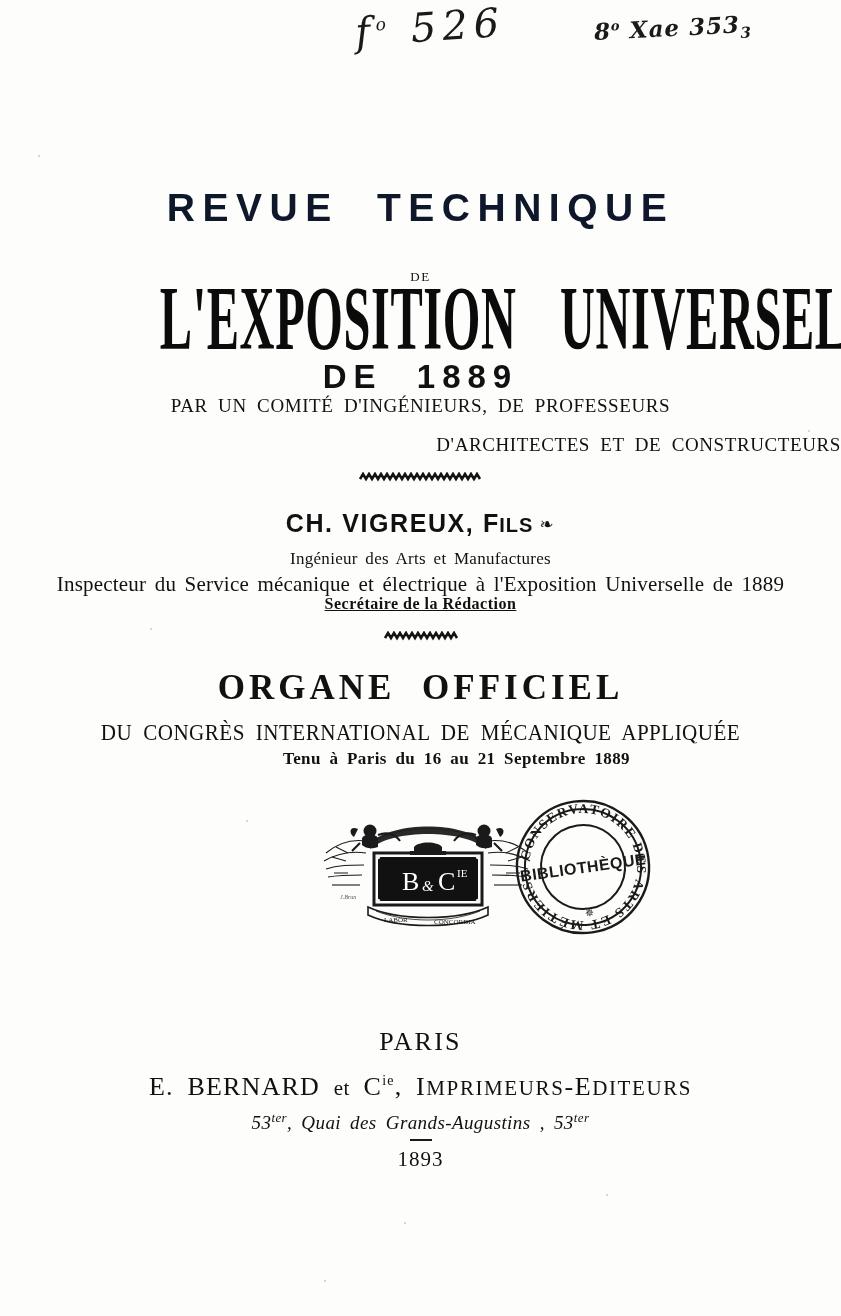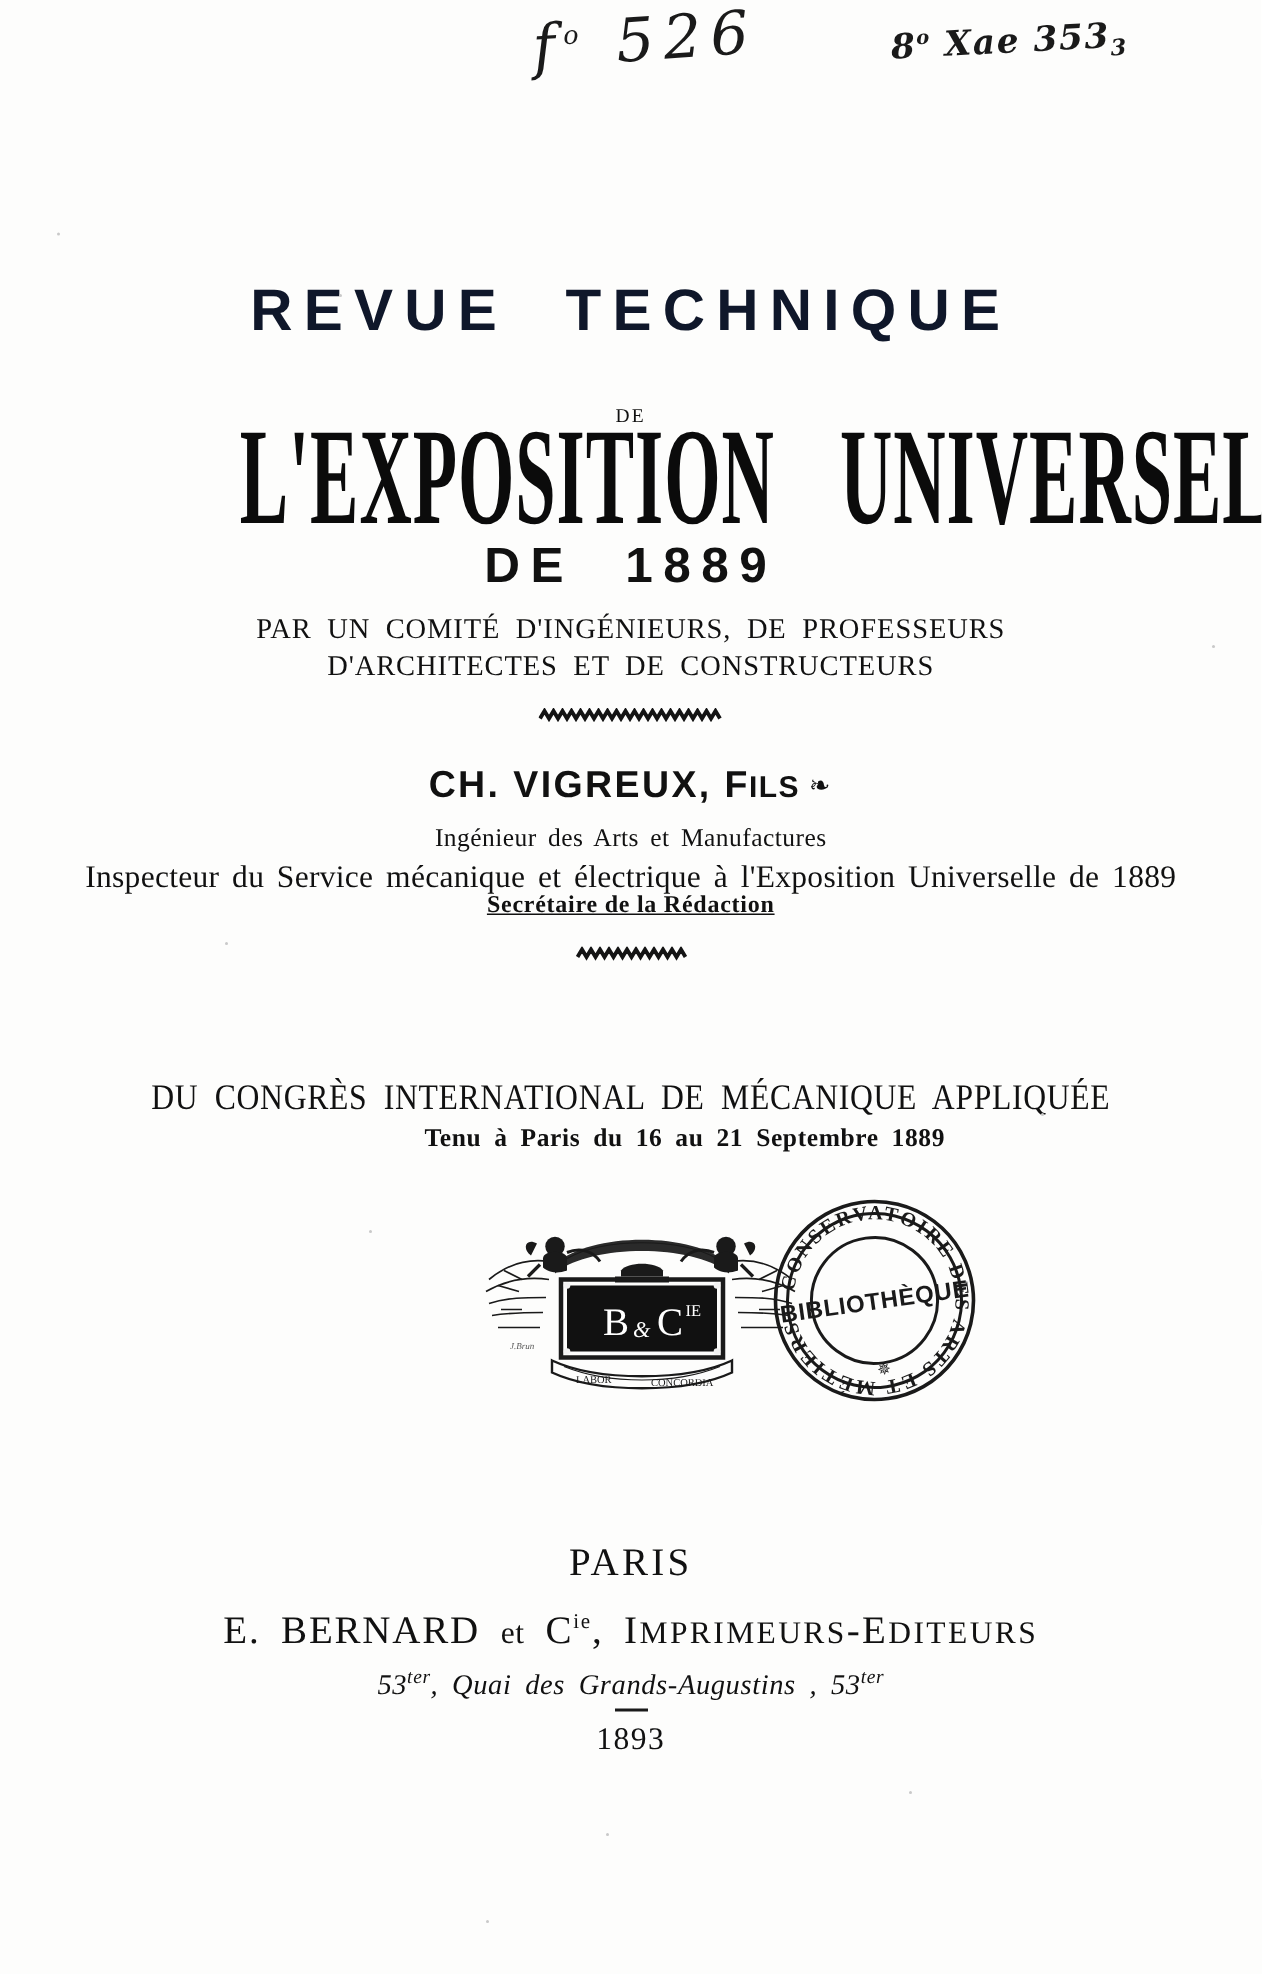--- a/index.html
+++ b/index.html
@@ -104,30 +104,31 @@
     top: 358px;
     font-family: "Liberation Sans", "DejaVu Sans", sans-serif;
     font-size: 33px;
     font-weight: 700;
     letter-spacing: 7px;
     word-spacing: 18px;
   }
 
   
   .t-comite1 {
-    top: 409px;
+    top: 395px;
     font-size: 19px;
     letter-spacing: 0.6px;
     word-spacing: 5px;
   }
   .t-comite2 {
     top: 434px;
     font-size: 19px;
     letter-spacing: 0.6px;
     word-spacing: 5px;
+    text-align: right;
   }
 
   
   .zig {
     position: absolute;
     left: 0;
     width: 841px;
     text-align: center;
     line-height: 0;
   }
@@ -300,20 +301,21 @@
   </div>
   <div class="center t-insp">Inspecteur du Service mécanique et électrique à l'Exposition Universelle de 1889</div>
   <div class="center t-secr">Secrétaire de la Rédaction</div>
 
   <div class="zig" style="top:631px;">
     <svg width="74" height="10" viewBox="0 0 74 10" aria-hidden="true">
       <path d="M1,7 L4,2 L7,7 L10,2 L13,7 L16,2 L19,7 L22,2 L25,7 L28,2 L31,7 L34,2 L37,7 L40,2 L43,7 L46,2 L49,7 L52,2 L55,7 L58,2 L61,7 L64,2 L67,7 L70,2 L73,7" fill="none" stroke="#141414" stroke-width="2.6" stroke-linejoin="miter"></path>
     </svg>
   </div>
 
+  <div class="center t-organe">ORGANE OFFICIEL</div>
   <div class="center t-congres">DU CONGRÈS INTERNATIONAL DE MÉCANIQUE APPLIQUÉE</div>
   <div class="center t-tenu">Tenu à Paris du 16 au 21 Septembre 1889</div>
 
   <div class="device-wrap">
     <svg width="360" height="145" viewBox="0 0 360 145" aria-hidden="true">
       <defs>
         <path id="ringPath" d="M 265,72 m -54,0 a 54,54 0 1,1 108,0 a 54,54 0 1,1 -108,0"></path>
       </defs>
 
       <g fill="#1a1a1a">

